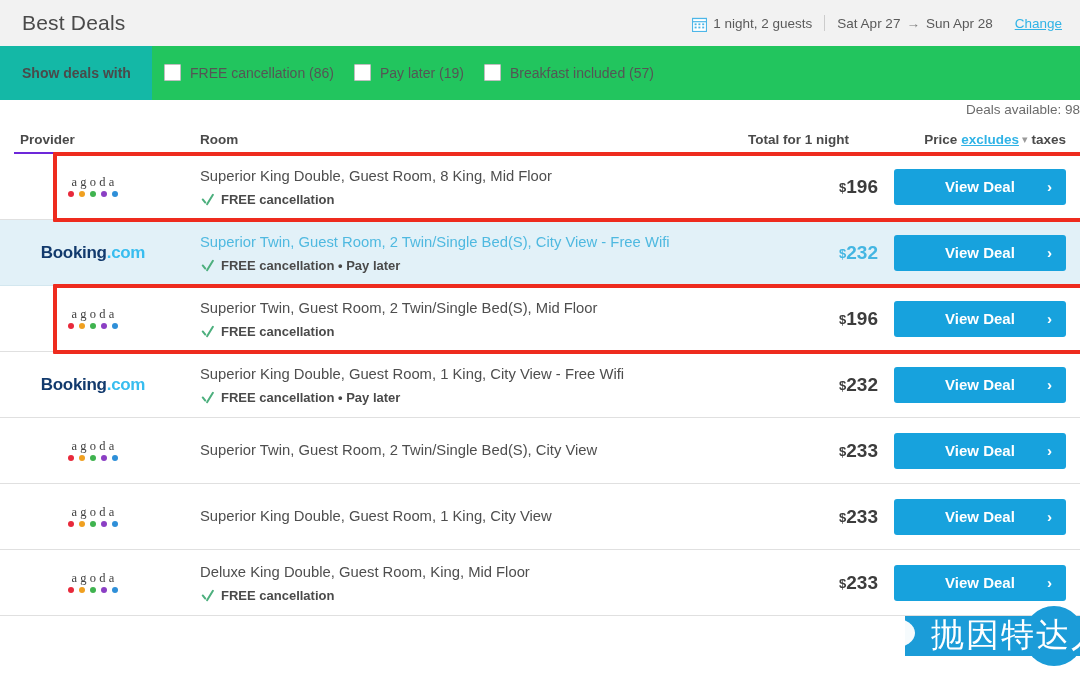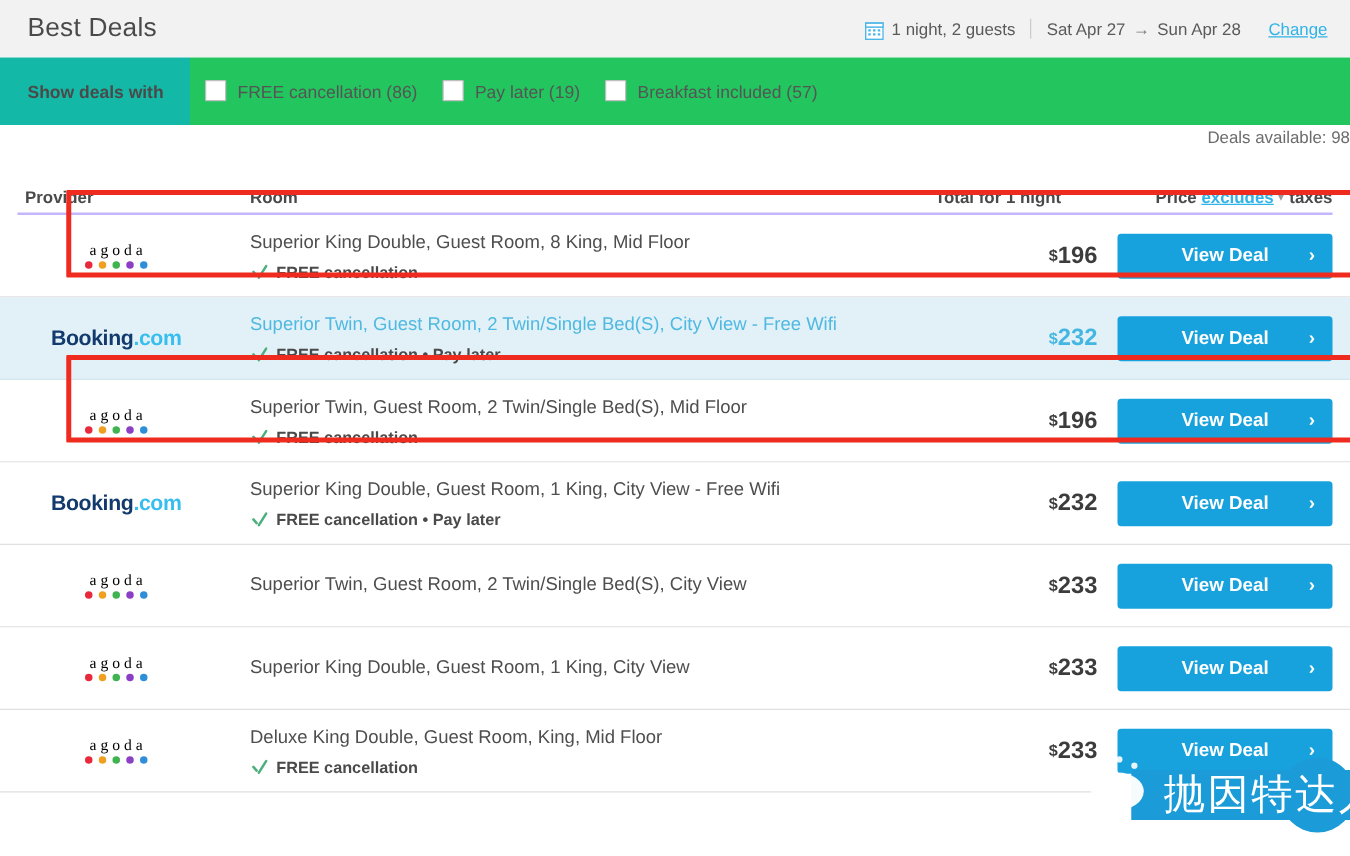--- a/index.html
+++ b/index.html
@@ -114,22 +114,22 @@
     right: 0px; top: 2px;
     font-size: 13.5px;
     color: #6b6b6b;
     white-space: nowrap;
   }
 
   
   .colheads {
     position: relative;
     height: 28px;
-    border-bottom: 2px solid #c4b5fd;
-    margin: 18px 14px 0 14px;
+    border-bottom: 2px solid #6d28d9;
+    margin: 0 14px 0 14px;
   }
   .ch {
     position: absolute;
     bottom: 5px;
     font-size: 13.5px;
     font-weight: bold;
     color: #4a4a4a;
     white-space: nowrap;
   }
   .ch-provider { left: 6px; }
@@ -184,21 +184,21 @@
   .cell-action {
     flex: 0 0 172px;
     display: flex;
     justify-content: flex-end;
   }
 
   
   .agoda-logo { text-align: center; line-height: 1; }
   .agoda-word {
     font-size: 12.5px;
-    color: #000000;
+    color: #404040;
     letter-spacing: 3.2px;
     padding-left: 3px;
     font-family: "Liberation Serif", serif;
   }
   .agoda-dots {
     margin-top: 3px;
     display: flex;
     justify-content: center;
     gap: 5px;
   }

